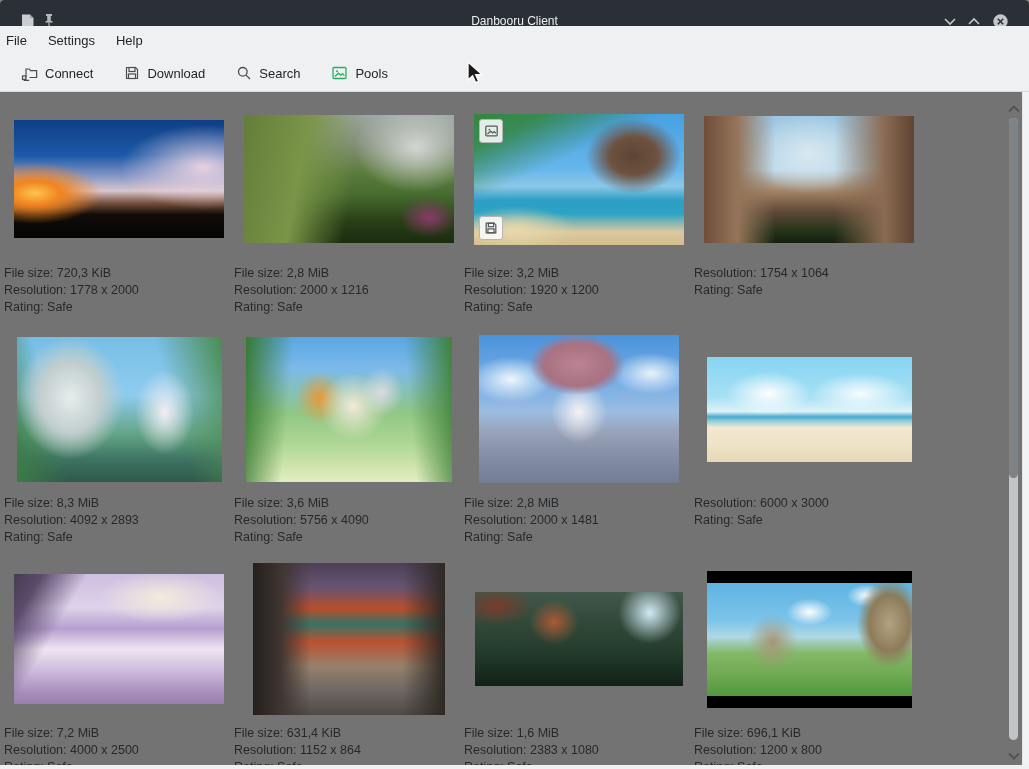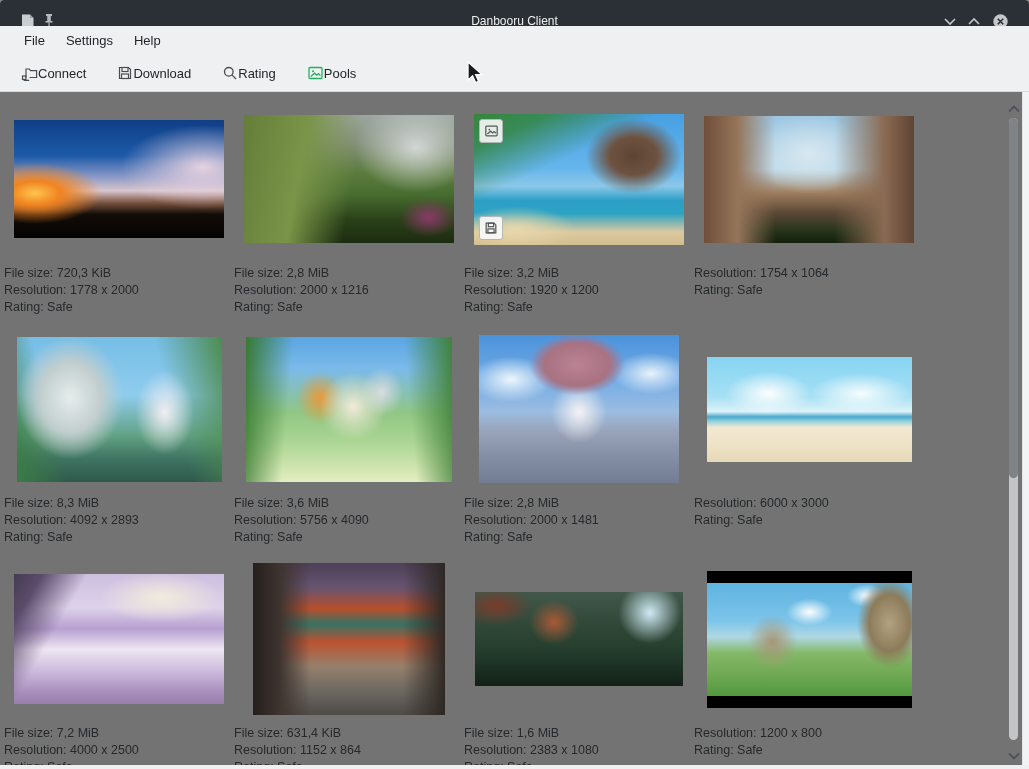--- a/index.html
+++ b/index.html
@@ -15,30 +15,30 @@
     background:#2b3036;border-bottom:2px solid #3daee9;
     display:flex;align-items:center;padding:0 20px;color:#f0f1f2;
   }
   .tb-left{display:flex;align-items:center;gap:8px;width:200px;}
   .tb-title{flex:1;text-align:center;font-size:12px;color:#eef0f1;}
   .tb-controls{display:flex;align-items:center;gap:12px;width:200px;justify-content:flex-end;}
   .tb-btn{display:flex;align-items:center;justify-content:center;cursor:default;}
   
   .menubar{
     position:absolute;top:26px;left:0;right:0;height:29px;
-    background:#eff0f1;display:flex;align-items:center;padding-left:24px;
+    background:#eff0f1;display:flex;align-items:center;padding-left:6px;
   }
   .menu-item{font-size:13px;color:#232629;margin-right:21px;padding:3px 0;}
   
   .toolbar{
     position:absolute;top:55px;left:0;right:0;height:37px;
     background:#eff0f1;border-bottom:1px solid #d9dadb;
     display:flex;align-items:center;padding-left:16px;
   }
-  .tool-btn{display:flex;align-items:center;margin-right:21px;padding:4px 5px;border-radius:3px;}
+  .tool-btn{display:flex;align-items:center;gap:7px;margin-right:21px;padding:4px 5px;border-radius:3px;}
   .tool-btn .lbl{font-size:13px;color:#232629;}
   .tool-btn .ic{display:flex;align-items:center;}
   
   .content{position:absolute;top:92px;left:0;right:0;bottom:0;background:#737373;overflow:hidden;}
   .grid{position:absolute;left:4px;top:10px;display:grid;grid-template-columns:repeat(4,230px);}
   .card{width:230px;height:230px;}
   .thumb-box{height:154px;display:flex;align-items:center;justify-content:center;position:relative;}
   .thumb{position:relative;flex:none;}
   .olay{
     position:absolute;width:24px;height:24px;border-radius:3px;
@@ -128,21 +128,21 @@
         </span>
         <span class="lbl">Download</span>
       </div>
       <div class="tool-btn">
         <span class="ic">
           <svg width="16" height="16" viewBox="0 0 16 16" fill="none" stroke="#4a4d50" stroke-width="1.3">
             <circle cx="6.8" cy="6.8" r="4.3"></circle>
             <path d="M10.1 10.1 L14 14"></path>
           </svg>
         </span>
-        <span class="lbl">Rating</span>
+        <span class="lbl">Search</span>
       </div>
       <div class="tool-btn">
         <span class="ic">
           <svg width="17" height="16" viewBox="0 0 17 16" fill="none" stroke="#27ae60" stroke-width="1.3">
             <rect x="2" y="2.5" width="13" height="11" rx="1"></rect>
             <circle cx="6" cy="6.3" r="1" fill="#27ae60" stroke="none"></circle>
             <path d="M3.8 11.5 L7.6 8.2 L9.8 10.2 L11.6 8.6 L13.4 10.6"></path>
           </svg>
         </span>
         <span class="lbl">Pools</span>
@@ -276,20 +276,21 @@
             <div>File size: 1,6 MiB</div>
             <div>Resolution: 2383 x 1080</div>
             <div>Rating: Safe</div>
           </div>
         </div>
         <div class="card">
           <div class="thumb-box">
             <div class="thumb" style="width: 205px; height: 137px; background: linear-gradient(rgb(0, 0, 0) 0%, rgb(0, 0, 0) 8.5%, rgba(0, 0, 0, 0) 8.5%, rgba(0, 0, 0, 0) 91.5%, rgb(0, 0, 0) 91.5%, rgb(0, 0, 0) 100%), radial-gradient(22% 46% at 89% 38%, rgb(178, 162, 130) 0%, rgb(140, 124, 90) 45%, rgba(140, 124, 90, 0) 72%), radial-gradient(18% 30% at 32% 52%, rgb(166, 150, 118) 0%, rgba(166, 150, 118, 0) 68%), radial-gradient(16% 14% at 50% 30%, rgb(252, 254, 255) 0%, rgba(252, 254, 255, 0) 70%), radial-gradient(14% 12% at 78% 18%, rgb(248, 252, 254) 0%, rgba(248, 252, 254, 0) 70%), linear-gradient(rgb(85, 174, 222) 0%, rgb(124, 196, 234) 36%, rgb(174, 216, 228) 48%, rgb(132, 184, 104) 60%, rgb(111, 168, 82) 76%, rgb(84, 154, 64) 90%, rgb(70, 140, 56) 100%);"></div>
           </div>
           <div class="meta">
+            <div>File size: 696,1 KiB</div>
             <div>Resolution: 1200 x 800</div>
             <div>Rating: Safe</div>
           </div>
         </div>
       </div>
     <div class="right-frame"></div>
     <div class="sb-track"></div>
     <div class="sb-thumb"></div>
     <span class="sb-up">
       <svg width="12" height="8" viewBox="0 0 12 8">

